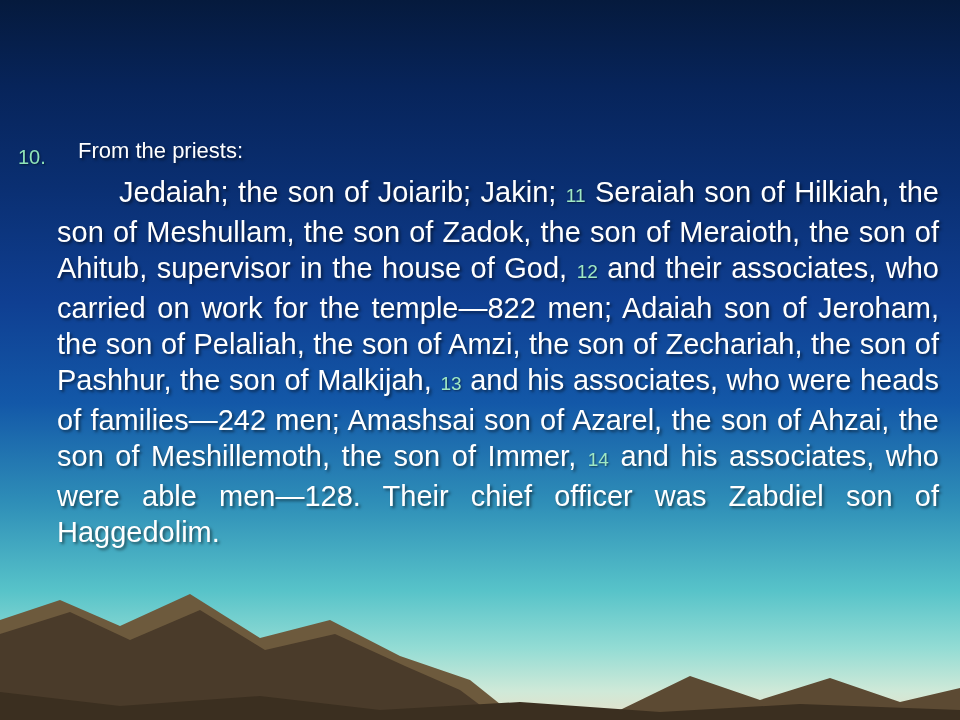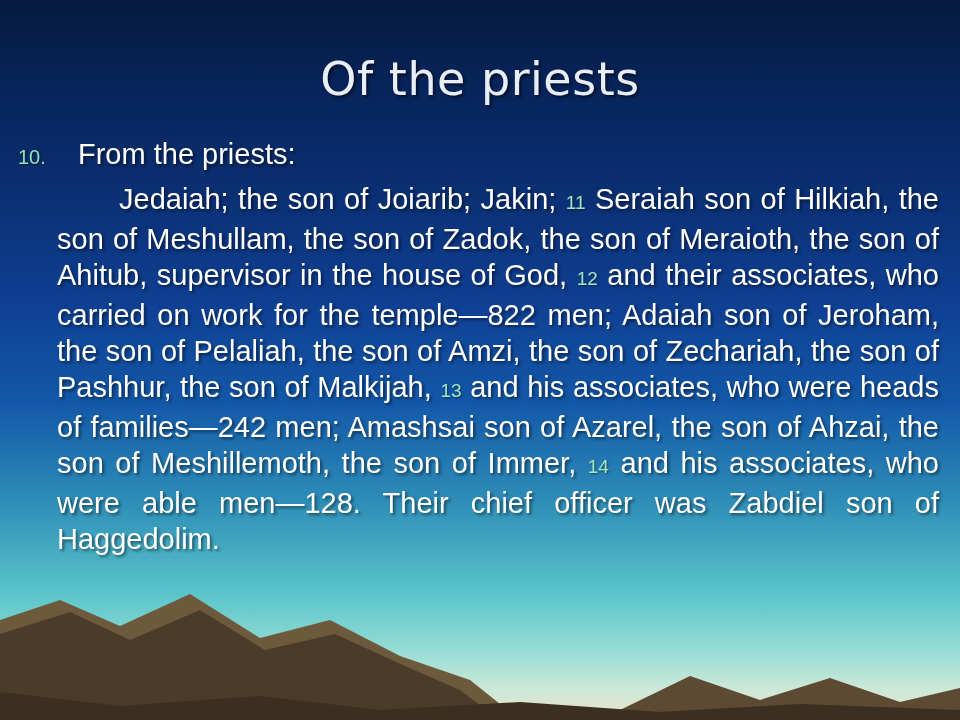--- a/index.html
+++ b/index.html
@@ -68,21 +68,21 @@
   }
   .list-marker {
     position: absolute;
     left: 8px;
     top: 8px;
     font-size: 20px;
     color: #8fe3b8;
     text-shadow: 1px 1px 2px rgba(0,0,0,0.5);
   }
   .list-text {
-    font-size: 29px;
+    font-size: 22px;
     color: #ffffff;
     text-shadow: 2px 2px 3px rgba(0,0,0,0.5);
   }
 
   .paragraph {
     margin: 2px 0 0 47px;
     width: 882px;
     font-size: 29px;
     line-height: 36px;
     color: #ffffff;
@@ -102,21 +102,20 @@
 
 <div class="slide">
 
   <svg class="landscape" viewBox="0 0 960 160" preserveAspectRatio="none">
     <polygon points="0,60 60,40 120,66 190,34 260,78 330,60 400,96 470,120 520,160 0,160" fill="#6d5a3d"></polygon>
     <polygon points="0,74 70,52 130,80 200,50 265,90 335,74 405,106 460,130 500,160 0,160" fill="#4a3b2a"></polygon>
     <polygon points="620,150 690,116 760,140 830,118 900,142 960,128 960,160 600,160" fill="#5c4a33"></polygon>
     <polygon points="0,132 120,146 260,136 380,150 520,142 660,152 800,144 960,150 960,160 0,160" fill="#3b2f20"></polygon>
   </svg>
 
-  <div class="title">Of the priests</div>
 
   <div class="body-block">
 
     <div class="list-row">
       <span class="list-marker">10.</span>
       <span class="list-text">From the priests:</span>
     </div>
 
     <div class="paragraph">Jedaiah; the son of Joiarib; Jakin; <span class="vnum">11</span> Seraiah son of Hilkiah, the son of Meshullam, the son of Zadok, the son of Meraioth, the son of Ahitub, supervisor in the house of God, <span class="vnum">12</span> and their associates, who carried on work for the temple—822 men; Adaiah son of Jeroham, the son of Pelaliah, the son of Amzi, the son of Zechariah, the son of Pashhur, the son of Malkijah, <span class="vnum">13</span> and his associates, who were heads of families—242 men; Amashsai son of Azarel, the son of Ahzai, the son of Meshillemoth, the son of Immer, <span class="vnum">14</span> and his  associates, who were able men—128. Their chief officer was Zabdiel son of Haggedolim.</div>
 

